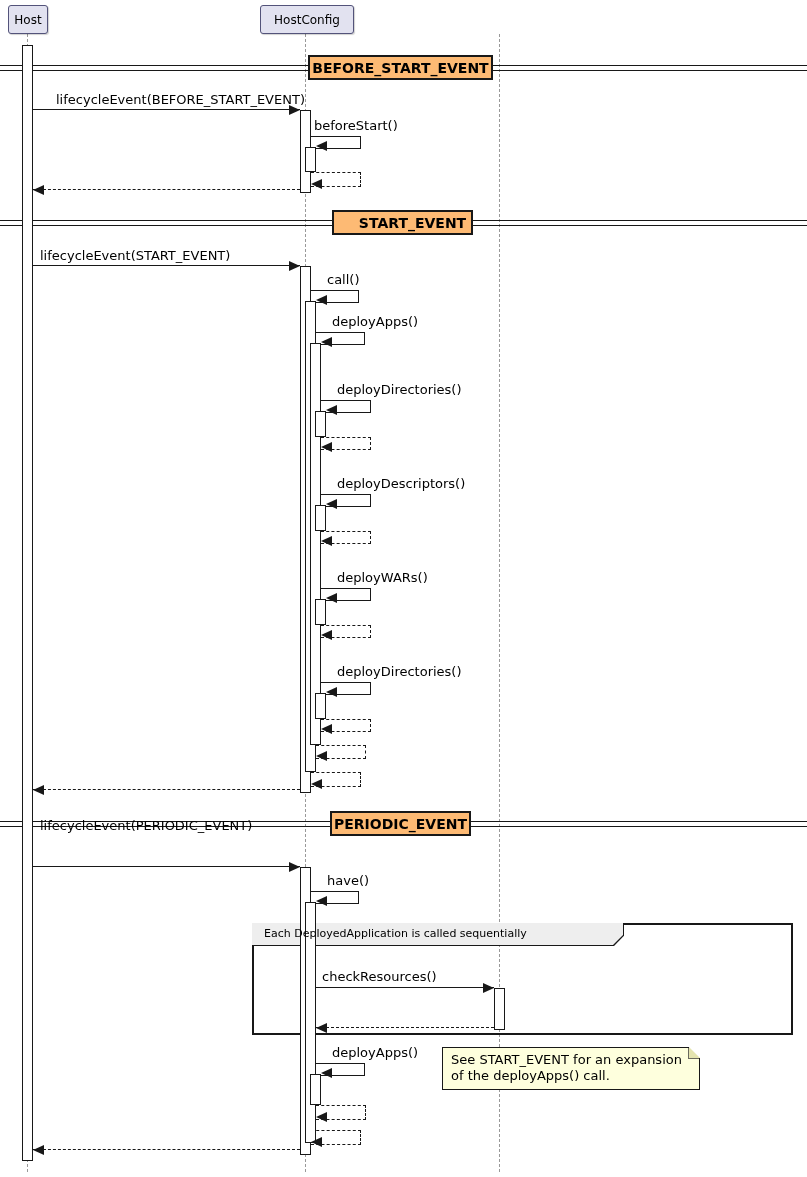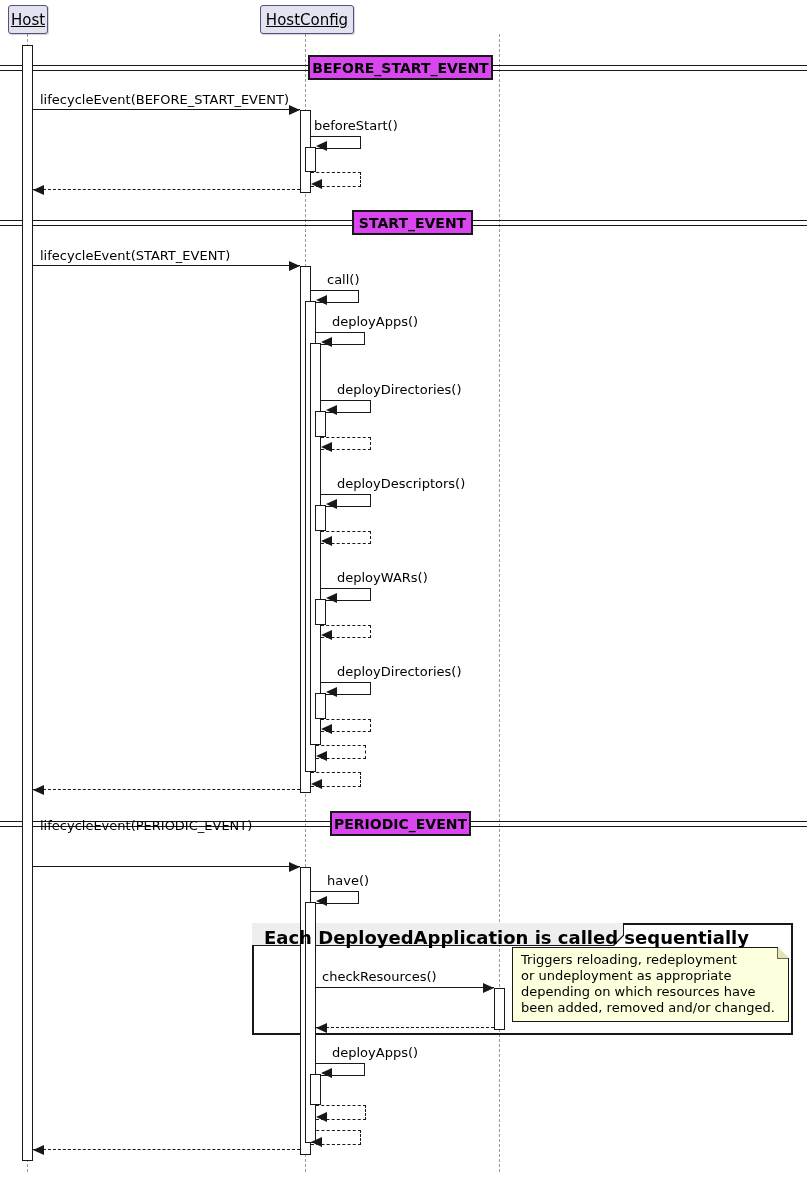--- a/index.html
+++ b/index.html
@@ -3,25 +3,25 @@
 <meta charset="utf-8">
 <style>
   html,body{margin:0;padding:0;background:#fff;}
   #canvas{position:relative;width:807px;height:1177px;background:#fff;overflow:hidden;
           font-family:"DejaVu Sans","Liberation Sans",sans-serif;color:#000;}
   
   .ll{position:absolute;width:0;border-left:1px dashed #999999;z-index:0;}
   
   .pbox{position:absolute;background:#E2E2F0;border:1px solid #53537A;border-radius:3px;
         box-shadow:1px 1px 1px rgba(0,0,0,.18);display:flex;align-items:center;justify-content:center;
-        font-size:15px;z-index:5;text-decoration:underline;}
+        font-size:12px;z-index:5;}
   
   .divlines{position:absolute;left:0;width:807px;height:4px;border-top:1px solid #181818;
             border-bottom:1px solid #181818;z-index:1;}
-  .divbox{position:absolute;background:#d946ef;border:2px solid #181818;display:flex;
+  .divbox{position:absolute;background:#fdba74;border:2px solid #181818;display:flex;
           align-items:center;justify-content:center;font-size:14px;font-weight:bold;z-index:2;}
   
   .act{position:absolute;width:9px;background:#fff;border:1px solid #181818;z-index:3;}
   
   .line{position:absolute;height:0;border-top:1px solid #181818;z-index:2;}
   .dline{position:absolute;height:0;border-top:1px dashed #181818;z-index:2;}
   
   .loop{position:absolute;border:1px solid #181818;border-left:none;z-index:2;}
   .loop.d{border-style:dashed;border-left:none;}
   
@@ -30,42 +30,42 @@
   .ah-l{position:absolute;width:0;height:0;border-top:5px solid transparent;
         border-bottom:5px solid transparent;border-right:11px solid #181818;z-index:4;}
   
   .mlab{position:absolute;font-size:13px;white-space:nowrap;z-index:4;}
   
   .frame{position:absolute;border:2px solid #181818;background:transparent;z-index:2;}
   .fhead{position:absolute;background:#181818;z-index:3;
          clip-path:polygon(0 0,100% 0,100% 55%,calc(100% - 10px) 100%,0 100%);}
   .fhead-in{position:absolute;left:0;top:0;width:calc(100% - 1px);height:calc(100% - 1px);
             background:#EEEEEE;clip-path:polygon(0 0,100% 0,100% 55%,calc(100% - 10px) 100%,0 100%);}
-  .flab{position:absolute;font-size:18px;font-weight:bold;white-space:nowrap;z-index:4;}
+  .flab{position:absolute;font-size:11px;font-weight:normal;white-space:nowrap;z-index:4;}
   
   .note{position:absolute;background:#FEFFDD;border:1px solid #181818;padding:4px 8px 5px 8px;
         font-size:13px;line-height:16px;z-index:5;}
   .note::after{content:'';position:absolute;top:-1px;right:-1px;width:0;height:0;border-style:solid;
         border-width:0 11px 11px 0;border-color:#ffffff #ffffff #e4e4b0 #e4e4b0;
         box-shadow:-1px 1px 0 rgba(24,24,24,.65);}
 </style>
 </head>
 <body>
 
 <div id="canvas">
 
   <div class="ll" style="left:27px;top:34px;height:1138px;"></div>
   <div class="ll" style="left:305px;top:34px;height:1138px;"></div>
   <div class="ll" style="left:499px;top:34px;height:1138px;"></div>
 
   <div class="divlines" style="top:65px;"></div>
   <div class="divlines" style="top:220px;"></div>
   <div class="divlines" style="top:821px;"></div>
 
-  <div class="mlab" style="left:40px;top:92px;text-align:right;">lifecycleEvent(BEFORE_START_EVENT)</div>
+  <div class="mlab" style="left:56px;top:92px;text-align:right;">lifecycleEvent(BEFORE_START_EVENT)</div>
   <div class="line" style="left:33px;top:109px;width:267px;"></div>
   <div class="ah-r" style="left:289px;top:105px;"></div>
 
   <div class="mlab" style="left:314px;top:118px;">beforeStart()</div>
   <div class="loop" style="left:311px;top:136px;width:49px;height:11px;"></div>
   <div class="ah-l" style="left:316px;top:141px;"></div>
 
   <div class="loop d" style="left:311px;top:172px;width:49px;height:13px;"></div>
   <div class="ah-l" style="left:311px;top:179px;"></div>
 
@@ -130,31 +130,29 @@
   </div>
   <div class="flab" style="left:264px;top:927px;">Each DeployedApplication is called sequentially</div>
 
   <div class="mlab" style="left:322px;top:969px;">checkResources()</div>
   <div class="line" style="left:316px;top:987px;width:178px;"></div>
   <div class="ah-r" style="left:483px;top:983px;"></div>
 
   <div class="dline" style="left:316px;top:1027px;width:178px;"></div>
   <div class="ah-l" style="left:316px;top:1023px;"></div>
 
-  <div class="note" style="left:512px;top:947px;width:259px;">
-    <div>Triggers reloading, redeployment</div>
-    <div>or undeployment as appropriate</div>
-    <div>depending on which resources have</div>
-    <div>been added, removed and/or changed.</div>
-  </div>
 
   <div class="mlab" style="left:332px;top:1045px;">deployApps()</div>
   <div class="loop" style="left:316px;top:1063px;width:48px;height:11px;"></div>
   <div class="ah-l" style="left:321px;top:1068px;"></div>
 
+  <div class="note" style="left:442px;top:1047px;width:240px;">
+    <div>See START_EVENT for an expansion</div>
+    <div>of the deployApps() call.</div>
+  </div>
 
   <div class="loop d" style="left:316px;top:1105px;width:49px;height:13px;"></div>
   <div class="ah-l" style="left:316px;top:1112px;"></div>
   <div class="loop d" style="left:311px;top:1130px;width:49px;height:13px;"></div>
   <div class="ah-l" style="left:311px;top:1137px;"></div>
 
   <div class="dline" style="left:33px;top:1149px;width:267px;"></div>
   <div class="ah-l" style="left:33px;top:1145px;"></div>
 
   <div class="act" style="left:22px;top:45px;height:1114px;"></div>
@@ -168,21 +166,21 @@
   <div class="act" style="left:315px;top:599px;height:24px;"></div>
   <div class="act" style="left:315px;top:693px;height:24px;"></div>
   <div class="act" style="left:300px;top:867px;height:286px;"></div>
   <div class="act" style="left:305px;top:902px;height:239px;"></div>
   <div class="act" style="left:310px;top:1074px;height:29px;"></div>
   <div class="act" style="left:494px;top:988px;height:40px;"></div>
 
   <div class="divbox" style="left:308px;top:55px;width:181px;height:21px;">
     <span>BEFORE_START_EVENT</span>
   </div>
-  <div class="divbox" style="left:352px;top:210px;width:117px;height:21px;">
+  <div class="divbox" style="left:332px;top:210px;width:117px;height:21px;padding-left:20px;">
     <span>START_EVENT</span>
   </div>
   <div class="divbox" style="left:330px;top:811px;width:137px;height:21px;text-align:right;">
     <span>PERIODIC_EVENT</span>
   </div>
 
   <div class="pbox" style="left:8px;top:5px;width:38px;height:27px;">
     <span>Host</span>
   </div>
   <div class="pbox" style="left:260px;top:5px;width:92px;height:27px;">

